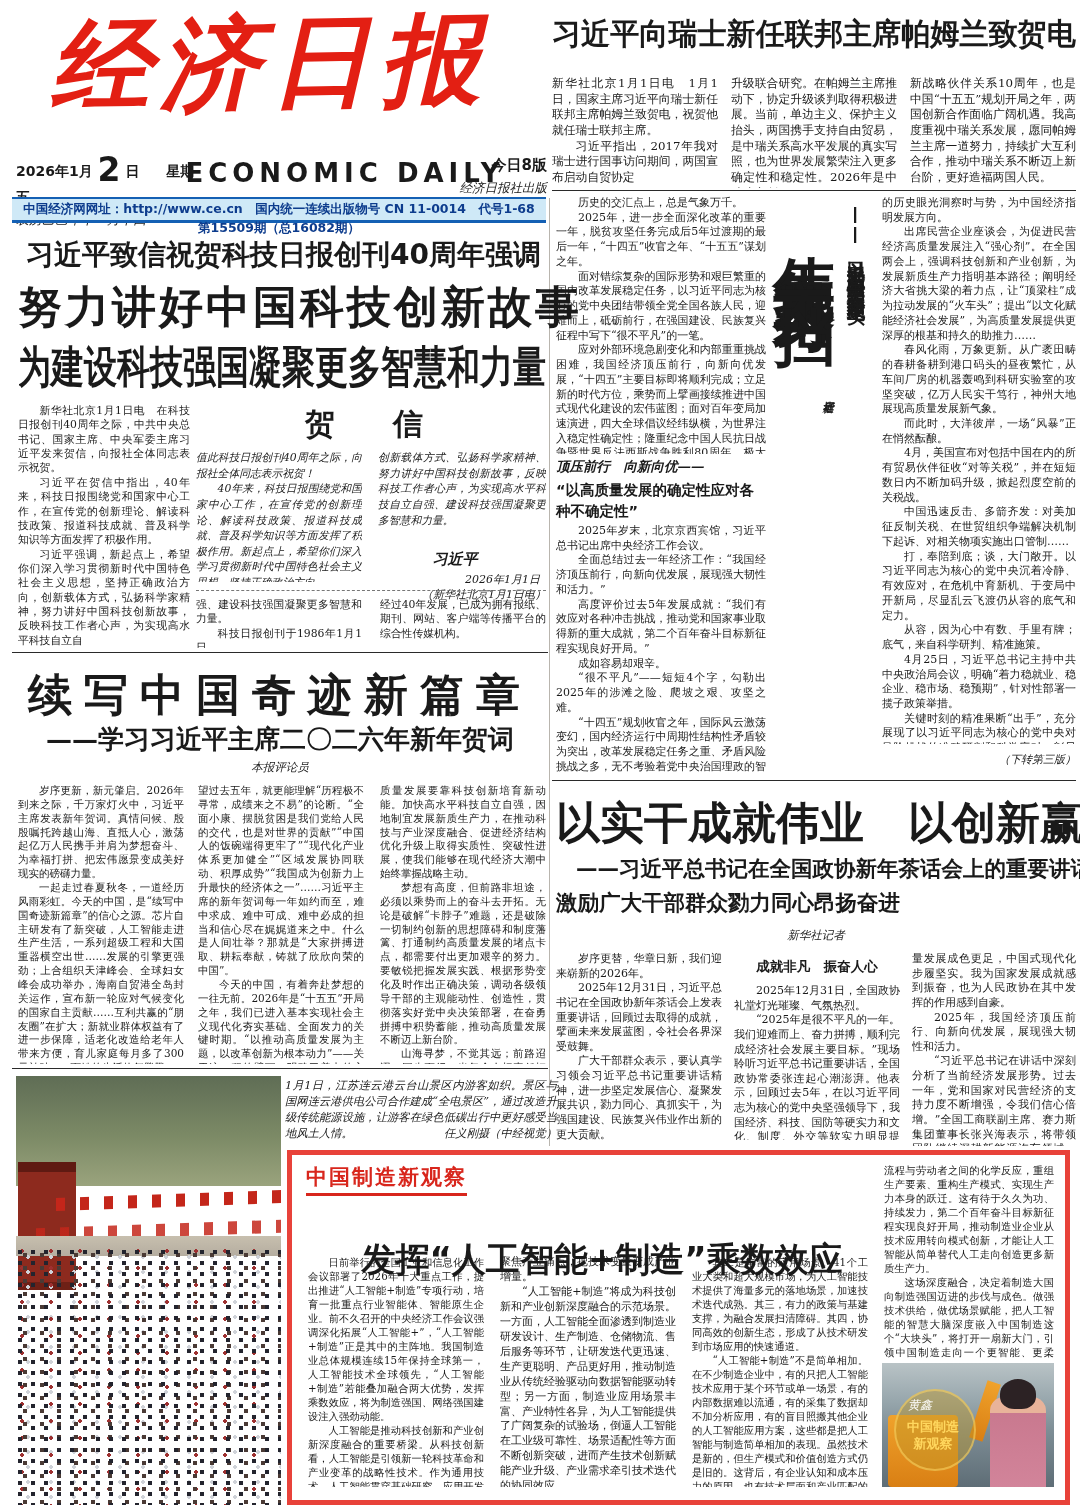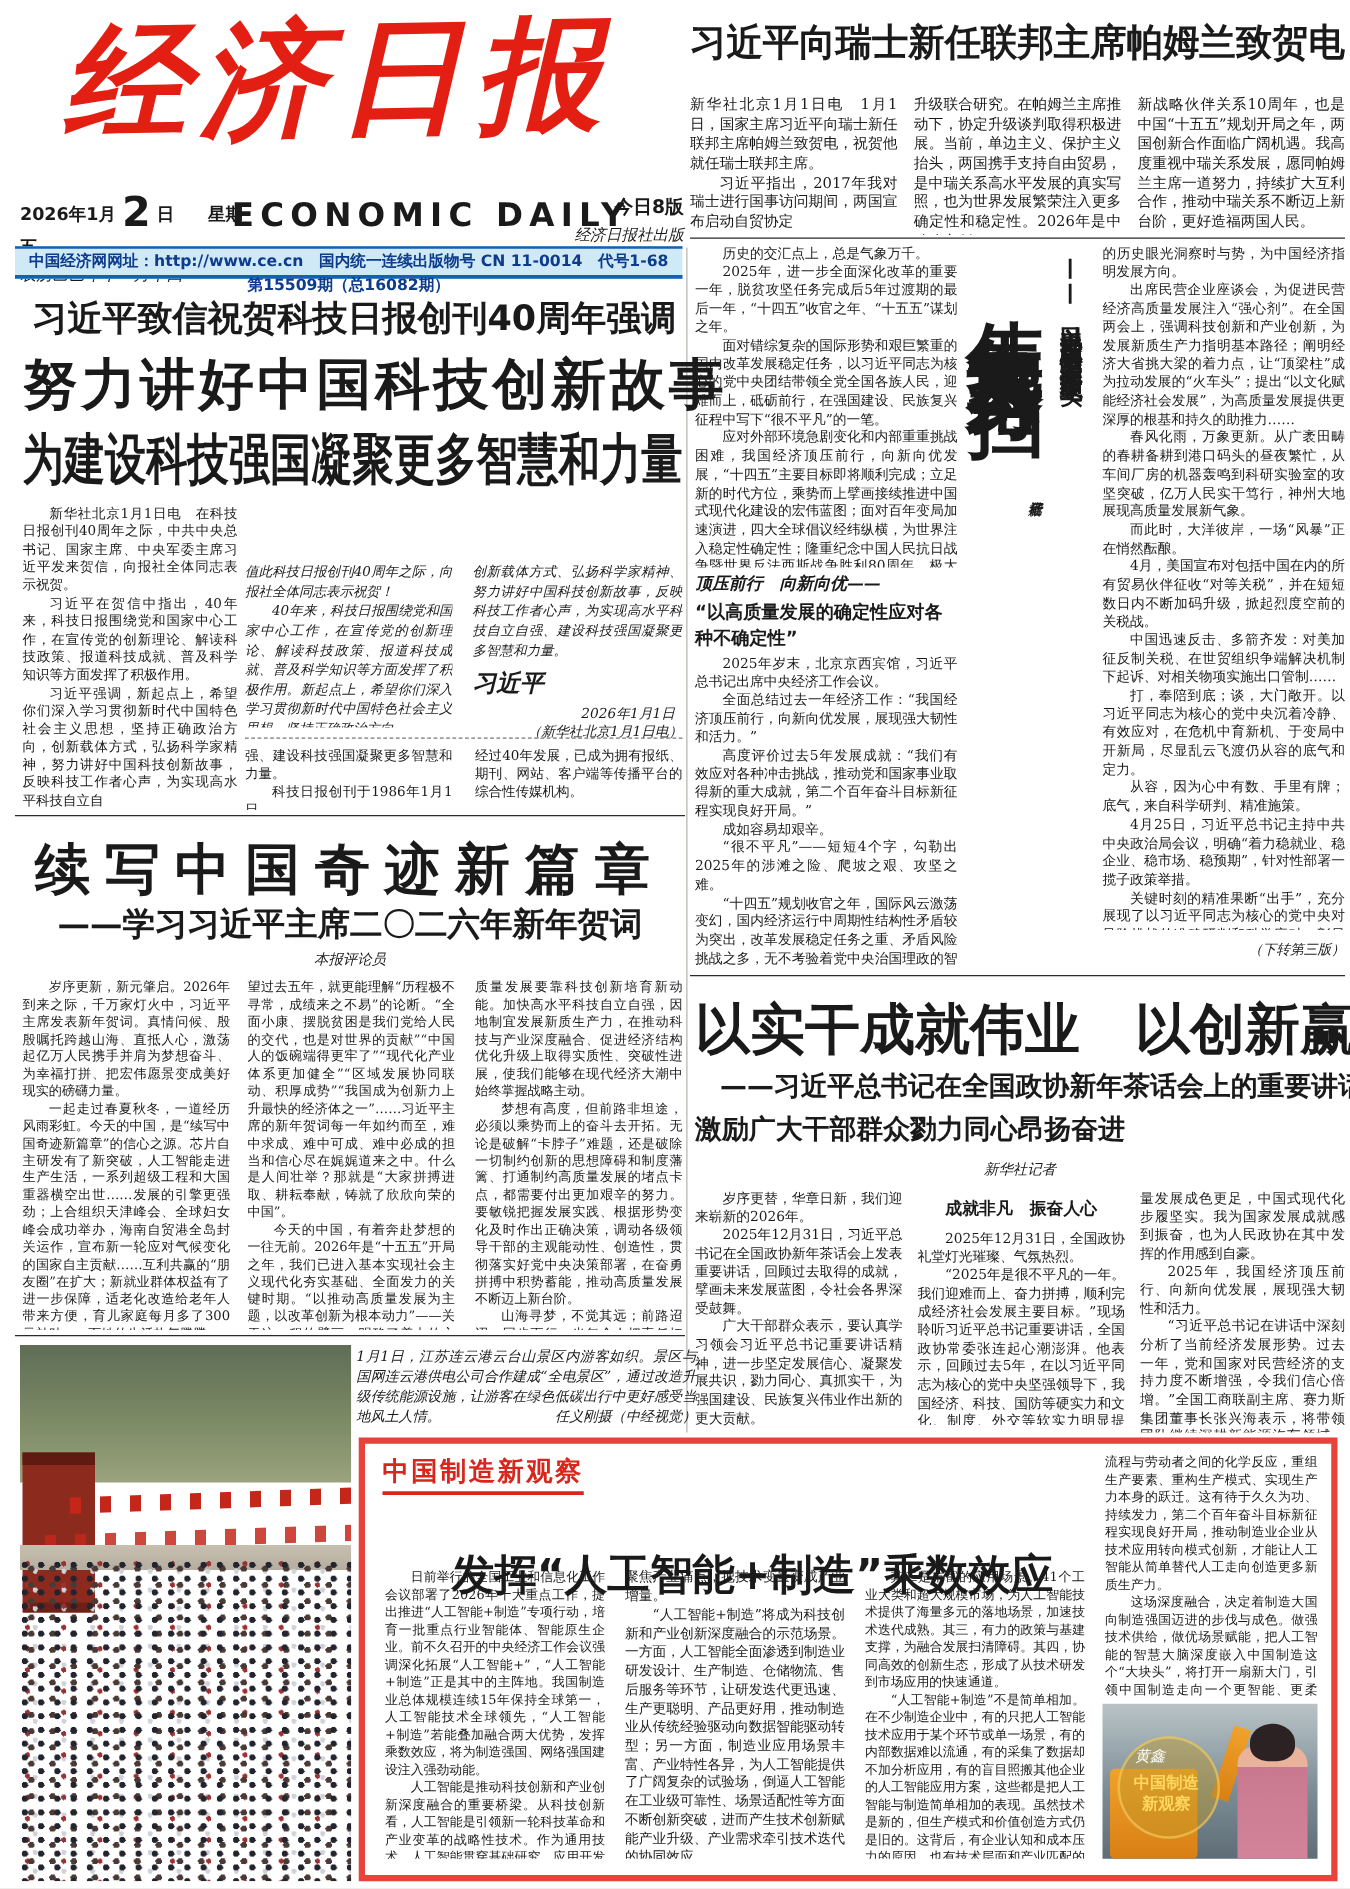--- a/index.html
+++ b/index.html
@@ -81,29 +81,30 @@
   <div class="abs sans" style="left:18px;top:278px;width:530px;font-size:44px;font-weight:900;letter-spacing:3px;white-space:nowrap;">努力讲好中国科技创新故事</div>
   <div class="abs sans" style="left:18px;top:338px;width:530px;font-size:44px;font-weight:900;white-space:nowrap;transform:scaleX(0.75);transform-origin:left;">为建设科技强国凝聚更多智慧和力量</div>
 
   <div class="abs bt" style="left:18px;top:404px;width:172px;height:242px;font-size:10.8px;line-height:1.33;">
       <p>新华社北京1月1日电　在科技日报创刊40周年之际，中共中央总书记、国家主席、中央军委主席习近平发来贺信，向报社全体同志表示祝贺。</p>
       <p>习近平在贺信中指出，40年来，科技日报围绕党和国家中心工作，在宣传党的创新理论、解读科技政策、报道科技成就、普及科学知识等方面发挥了积极作用。</p>
       <p>习近平强调，新起点上，希望你们深入学习贯彻新时代中国特色社会主义思想，坚持正确政治方向，创新载体方式，弘扬科学家精神，努力讲好中国科技创新故事，反映科技工作者心声，为实现高水平科技自立自</p>
     </div>
 
   <div class="abs" style="left:196px;top:404px;width:350px;height:182px;">
+    <div class="center" style="font-size:30px;font-weight:bold;letter-spacing:14px;">贺　信</div>
     <div class="bt flush-first kai abs" style="left:0;top:46px;width:166px;height:132px;font-size:10.8px;line-height:1.45;">
         <p>值此科技日报创刊40周年之际，向报社全体同志表示祝贺！</p>
         <p>40年来，科技日报围绕党和国家中心工作，在宣传党的创新理论、解读科技政策、报道科技成就、普及科学知识等方面发挥了积极作用。新起点上，希望你们深入学习贯彻新时代中国特色社会主义思想，坚持正确政治方向，</p>
       </div>
     <div class="abs" style="left:182px;top:46px;width:168px;height:136px;">
       <div class="bt flush-first kai" style="font-size:10.8px;line-height:1.45;">
           <p>创新载体方式、弘扬科学家精神、努力讲好中国科技创新故事，反映科技工作者心声，为实现高水平科技自立自强、建设科技强国凝聚更多智慧和力量。</p>
         </div>
-      <div class="kai" style="text-align:left;font-size:19px;font-weight:bold;margin-top:6px;padding-right:14px;">习近平</div>
+      <div class="kai" style="text-align:center;font-size:15px;font-weight:bold;margin-top:22px;padding-right:14px;">习近平</div>
       <div class="kai" style="text-align:right;font-size:11px;margin-top:3px;padding-right:6px;">2026年1月1日</div>
       <div class="kai" style="text-align:right;font-size:11px;">（新华社北京1月1日电）</div>
     </div>
   </div>
 
   <div class="abs" style="left:196px;top:590px;width:350px;border-top:1px dashed #777;"></div>
   <div class="abs bt flush-first" style="left:196px;top:598px;width:166px;height:50px;font-size:10.8px;line-height:1.33;">
       <p>强、建设科技强国凝聚更多智慧和力量。</p>
       <p>科技日报创刊于1986年1月1日，</p>
     </div>

